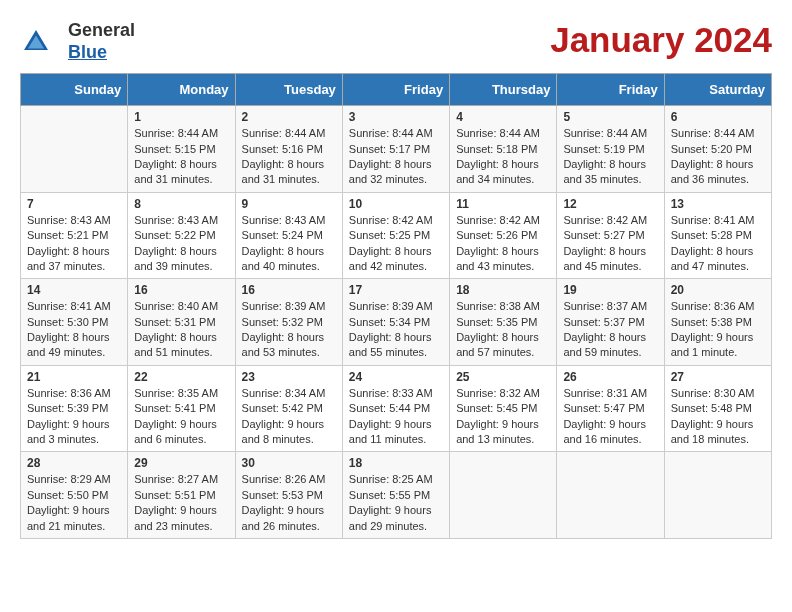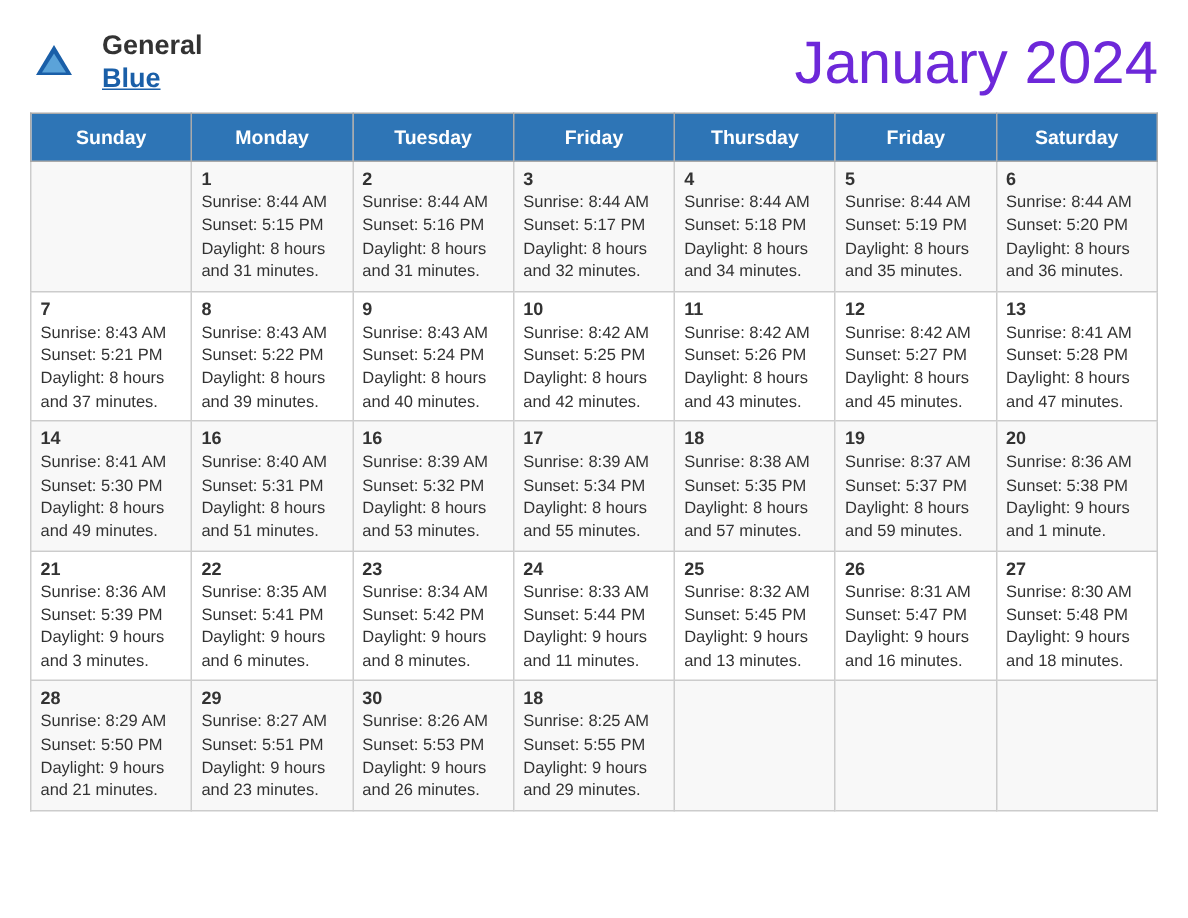--- a/index.html
+++ b/index.html
@@ -29,40 +29,40 @@
     .logo-text .general { color: #333; }
     .logo-text .blue { color: #1a5fa8; text-decoration: underline; }
     .logo-icon {
       width: 32px;
       height: 32px;
     }
     .title-block {
       text-align: right;
     }
     .month-title {
-      font-size: 40px;
-      font-weight: normal;
-      color: #6d28d9;
+      font-size: 35px;
+      font-weight: bold;
+      color: #b91c1c;
     }
     .location {
       font-size: 16px;
       color: #555;
     }
     .calendar {
       width: 100%;
       border-collapse: collapse;
       font-size: 11px;
     }
     .calendar thead tr {
       background-color: #2e75b6;
       color: white;
     }
     .calendar thead th {
-      padding: 8px 20px;
-      text-align: center;
+      padding: 8px 6px;
+      text-align: right;
       font-size: 13px;
       font-weight: bold;
       border: 1px solid #aaa;
       margin-top: 31px;
     }
     .calendar tbody td {
       vertical-align: top;
       padding: 4px 6px;
       border: 1px solid #ccc;
       min-height: 80px;

